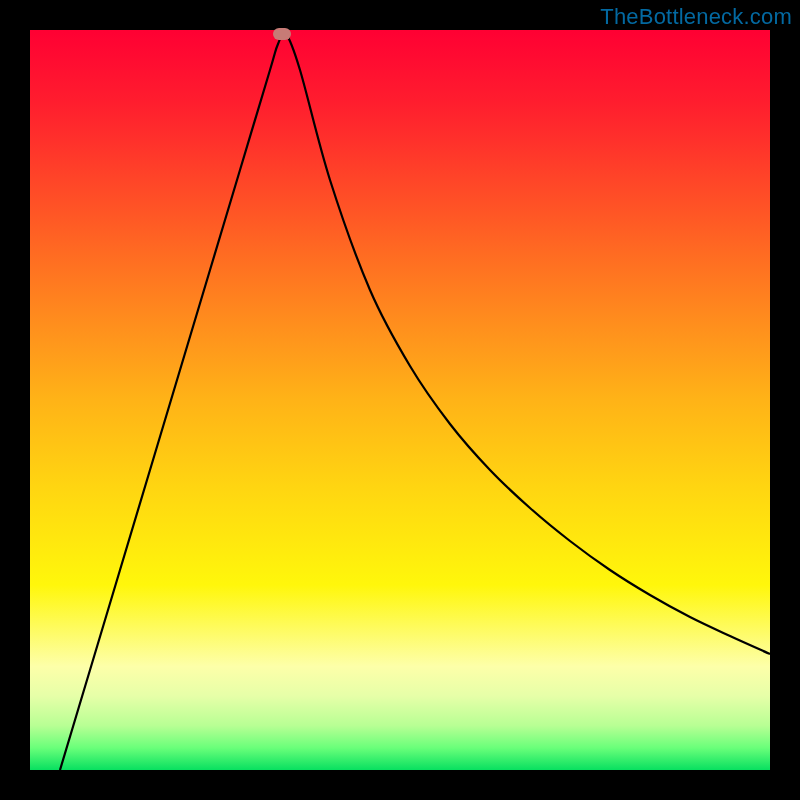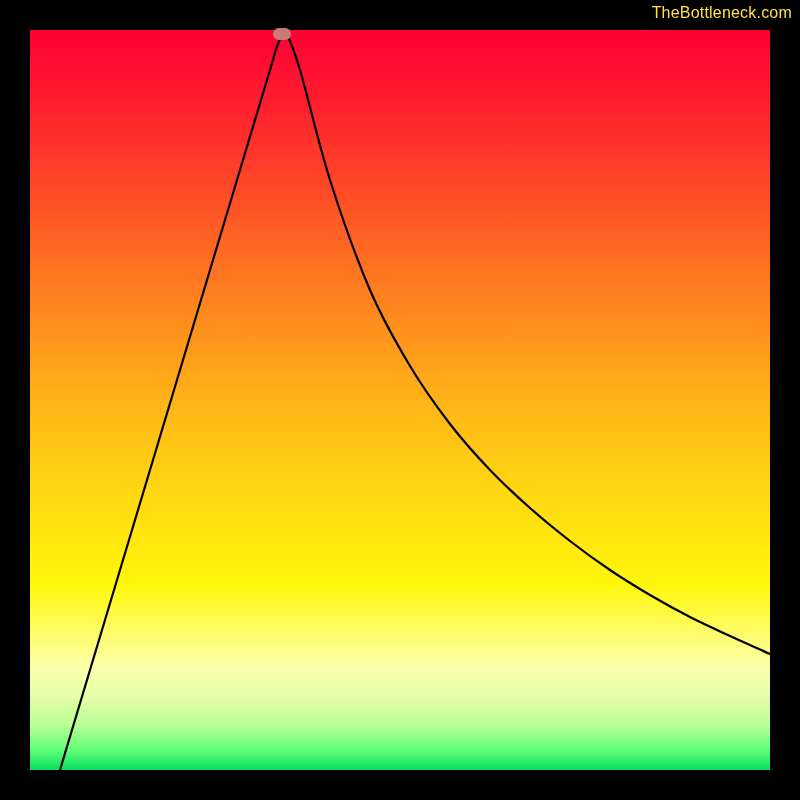--- a/index.html
+++ b/index.html
@@ -29,22 +29,22 @@
       #e6ffa8 90%,
       #b8ff94 94%,
       #6aff7a 97%,
       #08e060 100%);
   }
   .watermark {
     position: absolute;
     top: 4px;
     right: 8px;
     font-family: Arial, Helvetica, sans-serif;
-    font-size: 16px;
-    color: #fde047;
+    font-size: 22px;
+    color: #0369a1;
     letter-spacing: 0.2px;
     z-index: 3;
   }
   svg.curve {
     position: absolute;
     left: 0; top: 0;
     width: 740px; height: 740px;
     z-index: 2;
   }
   .marker {

